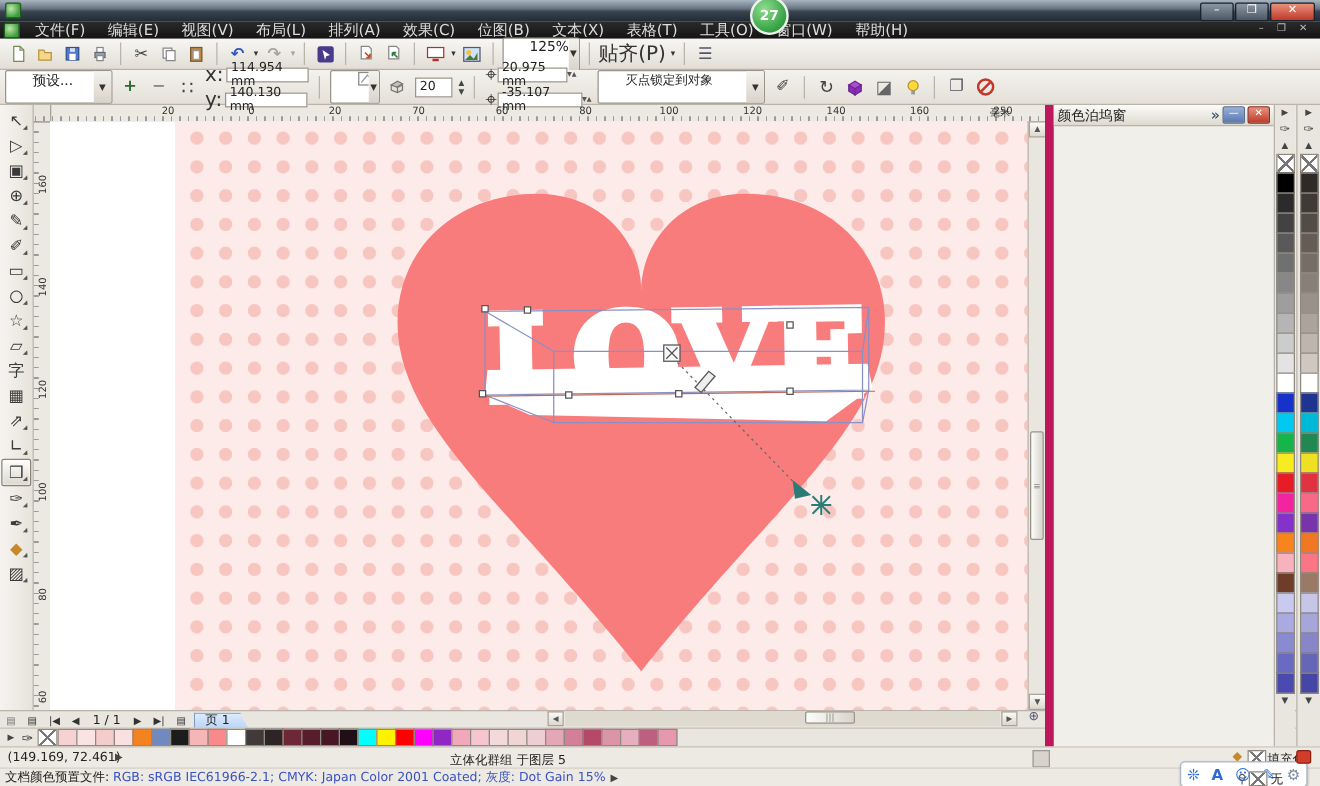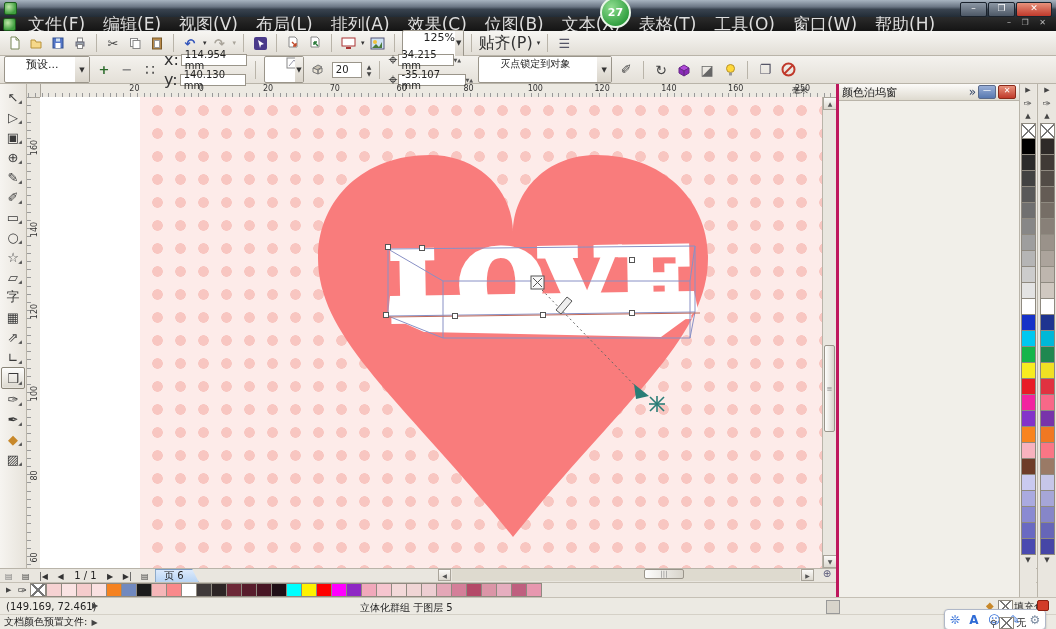--- a/index.html
+++ b/index.html
@@ -18,21 +18,21 @@
   .winbtn{width:25px;height:13px;border:1px solid #1a222c;border-radius:2px;color:#fff;
     background:linear-gradient(#8c97a4,#4d5866);font-size:9px;line-height:11px;text-align:center}
   .winbtn.close{background:linear-gradient(#e8927c,#c0392b);width:34px}
   .badge27{left:600px;top:-3px;width:27px;height:27px;border-radius:50%;border:2px solid #e8f5e8;
     background:radial-gradient(circle at 35% 30%,#8fdc8f,#2e9e3e 75%);color:#fff;font-size:11px;font-weight:bold;
     display:flex;align-items:center;justify-content:center;z-index:40}
 
   
   .menubar{left:0;top:17px;width:1056px;height:14px;background:linear-gradient(#2b2b2b,#141414);
     display:flex;align-items:center;color:#ddd}
-  .menu-item{padding:0 9px;font-size:17px;line-height:14px;white-space:nowrap}
+  .menu-item{padding:0 9px;font-size:12px;line-height:14px;white-space:nowrap}
   .mdi-btns{position:absolute;right:6px;top:18px;color:#bbb;font-size:8px;letter-spacing:4px}
 
   
   .toolbar{left:0;top:31px;width:1056px;height:25px;background:linear-gradient(#f7f6f3,#e2ded6);
     border-bottom:1px solid #b9b4a9;display:flex;align-items:center;gap:4px;padding-left:5px;box-sizing:border-box}
   .propbar{left:0;top:56px;width:1056px;height:28px;background:linear-gradient(#f4f2ee,#e4e0d8);
     border-bottom:1px solid #b9b4a9;display:flex;align-items:center;gap:5px;padding-left:4px;box-sizing:border-box}
   .tbico{width:18px;height:18px;display:inline-flex;align-items:center;justify-content:center;font-size:13px;color:#444;border-radius:2px}
   .sep{width:1px;height:18px;background:#b9b4a9;margin:0 3px}
   .combo{height:27px;background:#fff;border:1px solid #9a958a;border-radius:2px;display:inline-flex;align-items:flex-start;
@@ -80,21 +80,21 @@
   .sw{width:14px;height:12px;display:inline-block;border:1px solid #8f8a80;margin-right:-1px;background:var(--c)}
   .nocolor{width:14px;height:12px;display:inline-block;border:1px solid #8f8a80;background:
      linear-gradient(45deg,transparent 45%,#777 45%,#777 55%,transparent 55%),
      linear-gradient(-45deg,transparent 45%,#777 45%,#777 55%,transparent 55%),#fff}
   .statusbar{left:0;top:597px;width:1056px;height:17px;background:#eceae3;border-top:1px solid #c5c0b5;box-sizing:border-box}
   .profilebar{left:0;top:614px;width:1056px;height:15px;background:#eceae3;border-top:1px solid #d5d1c7;font-size:10px;
     display:flex;align-items:center;padding-left:4px;box-sizing:border-box}
   .bluetext{color:#3a52c0}
 
   
-  .docker{left:836px;top:84px;width:183px;height:513px;background:#f1efe9;border-left:3px solid #be185d;box-sizing:border-box}
+  .docker{left:836px;top:84px;width:183px;height:513px;background:#f1efe9;border-left:7px solid #be185d;box-sizing:border-box}
   .docker-header{height:16px;background:linear-gradient(#fcfbf9,#dedacf);border-bottom:1px solid #b9b4a9;
     display:flex;align-items:center;padding:0 3px;font-size:11px;color:#222}
   .dkbtn{width:16px;height:12px;border:1px solid #5a6a8a;border-radius:2px;font-size:8px;line-height:10px;text-align:center;color:#fff;
     background:linear-gradient(#9ab0d8,#5878b0);margin-left:2px}
   .dkbtn.close{background:linear-gradient(#e8927c,#c03a2a);border-color:#8a2a1a}
 
   
   .rpal{top:84px;width:17px;height:513px;background:#e9e6df;border-left:1px solid #b9b4a9;box-sizing:border-box;
     display:flex;flex-direction:column;align-items:center}
   .rpal .ctrl{font-size:7px;color:#444;height:13px;line-height:13px}
@@ -270,21 +270,21 @@
       </span>
     <span class="numbox" style="width:30px;height:16px">20</span>
     <span style="display:flex;flex-direction:column;font-size:6px;color:#444">
         <span>▲</span>
         <span>▼</span>
       </span>
     <span class="sep"></span>
     <div style="display:flex;flex-direction:column;gap:1px">
       <div class="row">
           <span class="minilbl">⌖</span>
-        <span class="numbox" style="width:56px;height:12px">34.215 mm</span>
+        <span class="numbox" style="width:56px;height:12px">20.975 mm</span>
         <span style="font-size:5px;color:#555">▼▲</span>
         </div>
       <div class="row">
           <span class="minilbl">⌖</span>
         <span class="numbox" style="width:68px;height:12px">-35.107 mm</span>
         <span style="font-size:5px;color:#555">▼▲</span>
         </div>
     </div>
     <div class="combo" style="width:134px">
       <span style="font-size:10px">灭点锁定到对象</span>
@@ -457,21 +457,21 @@
 
   <div class="abs navrow">
     <span class="navbtn" style="margin-left:2px;color:#777">▤</span>
     <span class="navbtn">▤</span>
     <span class="navbtn">|◀</span>
     <span class="navbtn">◀</span>
     <span style="font-size:10px;padding:0 4px">1 / 1</span>
     <span class="navbtn">▶</span>
     <span class="navbtn">▶|</span>
     <span class="navbtn">▤</span>
-    <span class="pagetab">页 6</span>
+    <span class="pagetab">页 1</span>
   </div>
   <div class="hscroll-track">
     <div class="thumb" style="left:192px;top:0;width:40px;height:10px">|||</div>
   </div>
   <div class="abs scrollbtn" style="left:438px;top:569px;width:13px;height:12px">◀</div>
   <div class="abs scrollbtn" style="left:801px;top:569px;width:13px;height:12px">▶</div>
   <div class="abs" style="left:818px;top:568px;width:18px;height:14px;font-size:10px;color:#557;text-align:center">⊕</div>
 
   <div class="abs palrow">
     <span style="font-size:7px;color:#444;padding:0 3px">▶</span>
@@ -526,20 +526,21 @@
     <span class="abs" style="left:1014px;top:2px;font-size:10px">填充色</span>
   </div>
   <div class="abs" style="left:990px;top:616px;z-index:32;display:flex;align-items:center;gap:2px">
     <span style="font-size:10px;color:#555">⚲</span>
     <span class="nocolor" style="width:13px;height:10px"></span>
     <span style="font-size:10px">无</span>
   </div>
 
   <div class="abs profilebar">
     <span>文档颜色预置文件:</span>
+    <span class="bluetext" style="margin-left:3px">RGB: sRGB IEC61966-2.1; CMYK: Japan Color 2001 Coated; 灰度: Dot Gain 15%</span>
     <span style="font-size:8px;color:#444;margin-left:4px">▶</span>
   </div>
 
   <div class="abs docker">
     <div class="docker-header">
       <span>颜色泊坞窗</span>
       <span style="margin-left:auto;font-size:12px;color:#346">»</span>
       <span class="dkbtn">—</span>
       <span class="dkbtn close">✕</span>
     </div>

